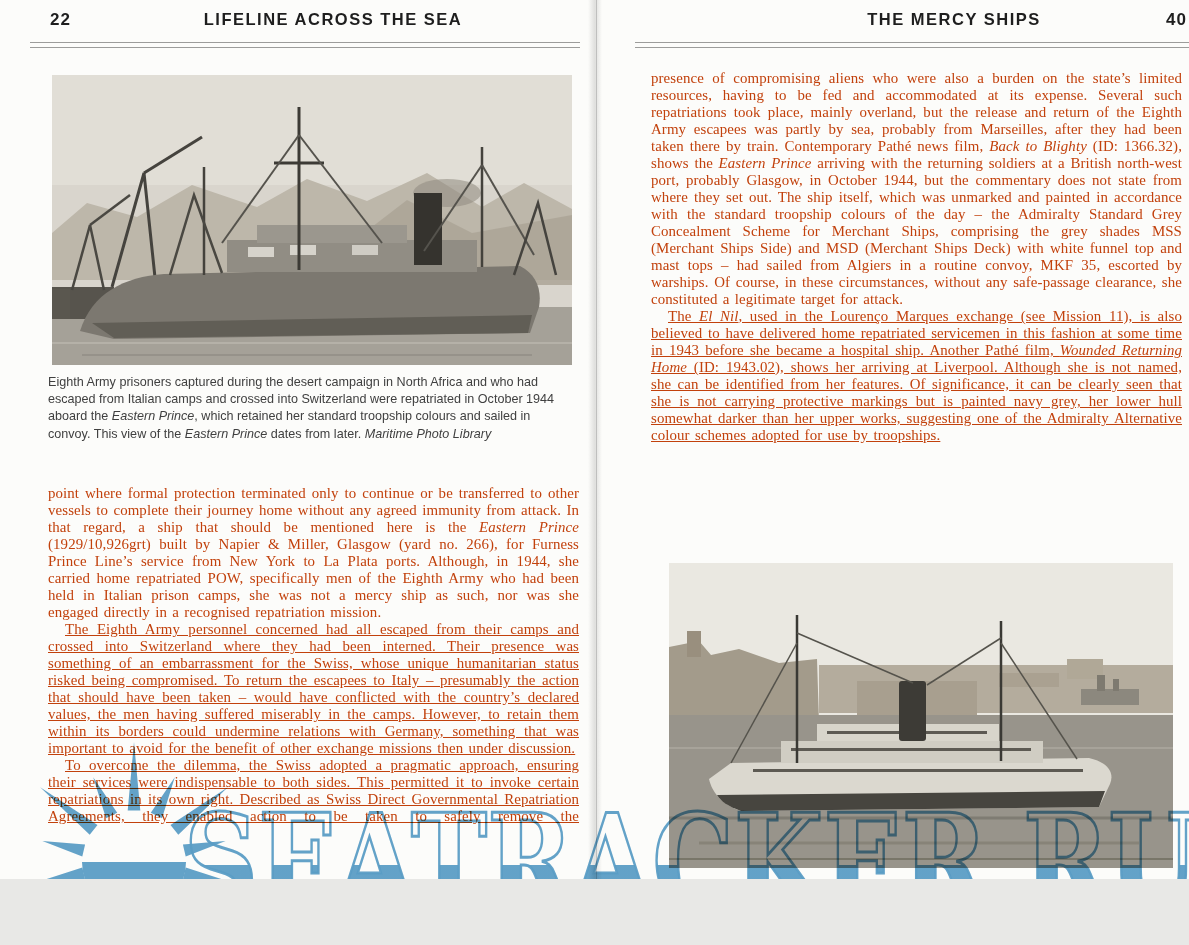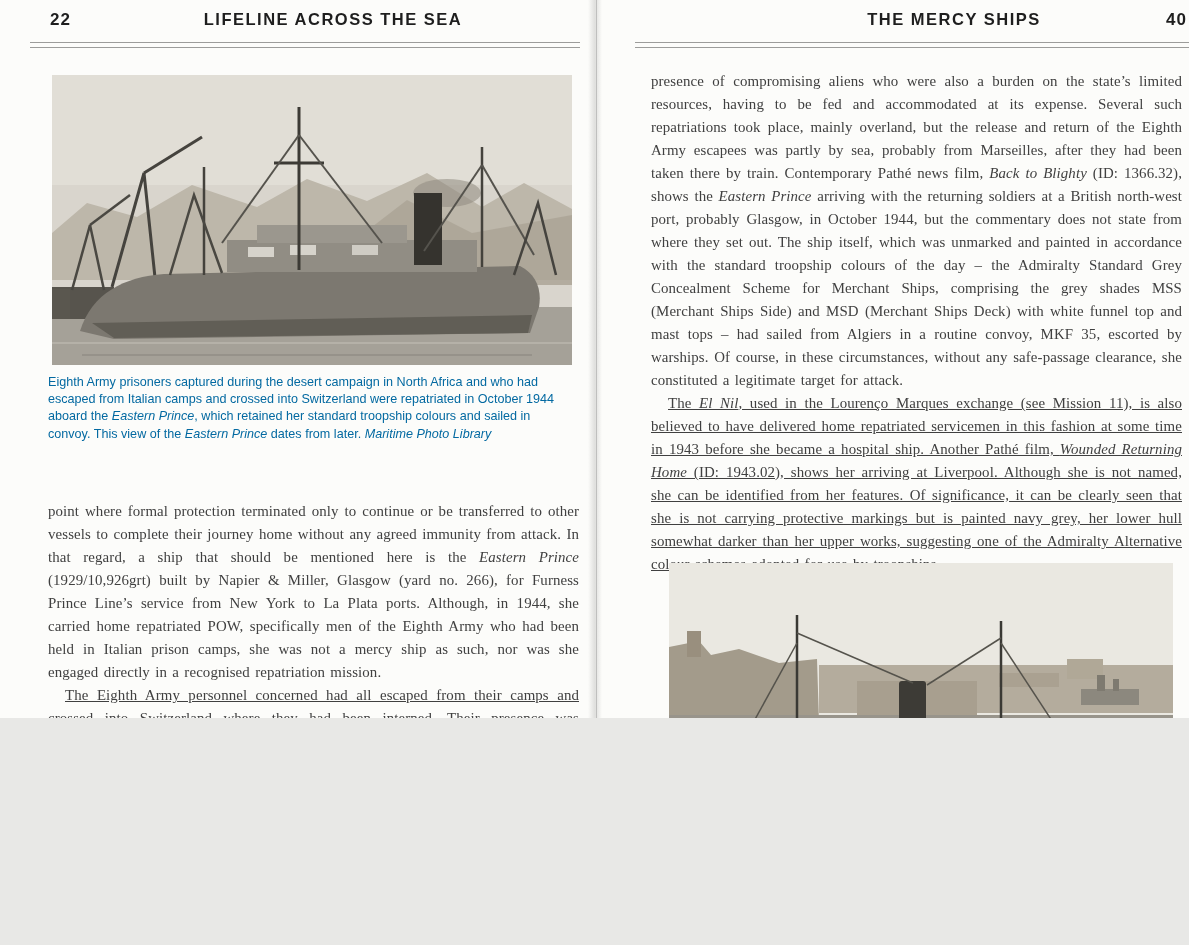--- a/index.html
+++ b/index.html
@@ -1,17 +1,17 @@
 <!DOCTYPE html>
 <html><head>
 <meta charset="utf-8">
 <style>
   html,body{margin:0;padding:0;background:#e8e8e6;}
   #spread{
-    position:relative;width:1189px;height:718px;margin:0 auto;
+    position:relative;width:1189px;height:879px;margin:0 auto;
     background:#fcfcfa;overflow:hidden;
     font-family:"Liberation Serif",serif;
   }
   .page{position:absolute;top:0;width:594px;height:945px;}
   #page-left{left:0;}
   #page-right{left:621px;}
   .pagehead{position:absolute;top:10px;left:0;width:100%;height:26px;}
   .pagenum{
     position:absolute;top:0;font-family:"Liberation Sans",sans-serif;
     font-weight:bold;font-size:17px;letter-spacing:1px;color:#1e1e1e;
@@ -24,24 +24,24 @@
   .dblrule{
     position:absolute;top:42px;height:4px;
     border-top:1px solid #9c9c9a;border-bottom:1px solid #9c9c9a;
   }
   #page-left .dblrule{left:30px;right:14px;}
   #page-right .dblrule{left:14px;right:24px;}
   .photo{position:absolute;background:#d8d4cc;box-shadow:0 0 0 1px #c9c5bd inset;}
   .photo svg{display:block;}
   .caption{
     position:absolute;font-family:"Liberation Sans",sans-serif;
-    font-size:12.6px;line-height:17.2px;color:#0369a1;text-align:left;
+    font-size:12.6px;line-height:17.2px;color:#404040;text-align:left;
   }
   .bodytext{
-    position:absolute;font-size:14.9px;line-height:23px;color:#404040;
+    position:absolute;font-size:14.9px;line-height:17px;color:#c2410c;
     text-align:justify;word-spacing:1.5px;letter-spacing:0.1px;
   }
   .bodytext p{margin:0;}
   .bodytext p.indent{text-indent:17px;text-decoration:underline;}
   .bodytext p.cont{text-align-last:justify;}
   #gutter{
     position:absolute;left:588px;top:0;width:14px;height:945px;
     background:linear-gradient(to right,rgba(0,0,0,0) 0%,rgba(90,90,88,0.18) 50%,rgba(0,0,0,0) 100%);
     pointer-events:none;
   }
@@ -106,21 +106,21 @@
         <line x1="247" y1="60" x2="170" y2="168" stroke="#55534d" stroke-width="2"></line>
         <line x1="430" y1="90" x2="482" y2="180" stroke="#55534d" stroke-width="2"></line>
         <line x1="430" y1="90" x2="372" y2="176" stroke="#55534d" stroke-width="2"></line>
         <polyline points="462,200 486,128 504,200" fill="none" stroke="#45433e" stroke-width="2.5"></polyline>
         <rect x="498,214" y="214" width="18" height="30" fill="#5a574f"></rect>
       </svg>
     </div>
 
     <div class="caption" style="left:48px;top:374px;width:528px;"><span>Eighth Army prisoners captured during the desert campaign in North Africa and who had escaped from Italian camps and crossed into Switzerland were repatriated in October 1944 aboard the </span><i>Eastern Prince</i><span>, which retained her standard troopship colours and sailed in convoy. This view of the </span><i>Eastern Prince</i><span> dates from later. </span><i>Maritime Photo Library</i></div>
 
-    <div class="bodytext" style="left:48px;top:500px;width:531px;">
+    <div class="bodytext" style="left:48px;top:485px;width:531px;">
       <p><span>point where formal protection terminated only to continue or be transferred to other vessels to complete their journey home without any agreed immunity from attack. In that regard, a ship that should be mentioned here is the </span><i>Eastern Prince</i><span> (1929/10,926grt) built by Napier &amp; Miller, Glasgow (yard no. 266), for Furness Prince Line’s service from New York to La Plata ports. Although, in 1944, she carried home repatriated POW, specifically men of the Eighth Army who had been held in Italian prison camps, she was not a mercy ship as such, nor was she engaged directly in a recognised repatriation mission.</span></p>
       <p class="indent"><span>The Eighth Army personnel concerned had all escaped from their camps and crossed into Switzerland where they had been interned. Their presence was something of an embarrassment for the Swiss, whose unique humanitarian status risked being compromised. To return the escapees to Italy – presumably the action that should have been taken – would have conflicted with the country’s declared values, the men having suffered miserably in the camps. However, to retain them within its borders could undermine relations with Germany, something that was important to avoid for the benefit of other exchange missions then under discussion.</span></p>
       <p class="indent cont"><span>To overcome the dilemma, the Swiss adopted a pragmatic approach, ensuring their services were indispensable to both sides. This permitted it to invoke certain repatriations in its own right. Described as Swiss Direct Governmental Repatriation Agreements, they enabled action to be taken to safely remove the</span></p>
     </div>
   </div>
 
   <div class="page" id="page-right">
     <div class="pagehead">
       <div class="headtitle">THE MERCY SHIPS</div>
       <span class="pagenum" style="right:28px;">40</span>

